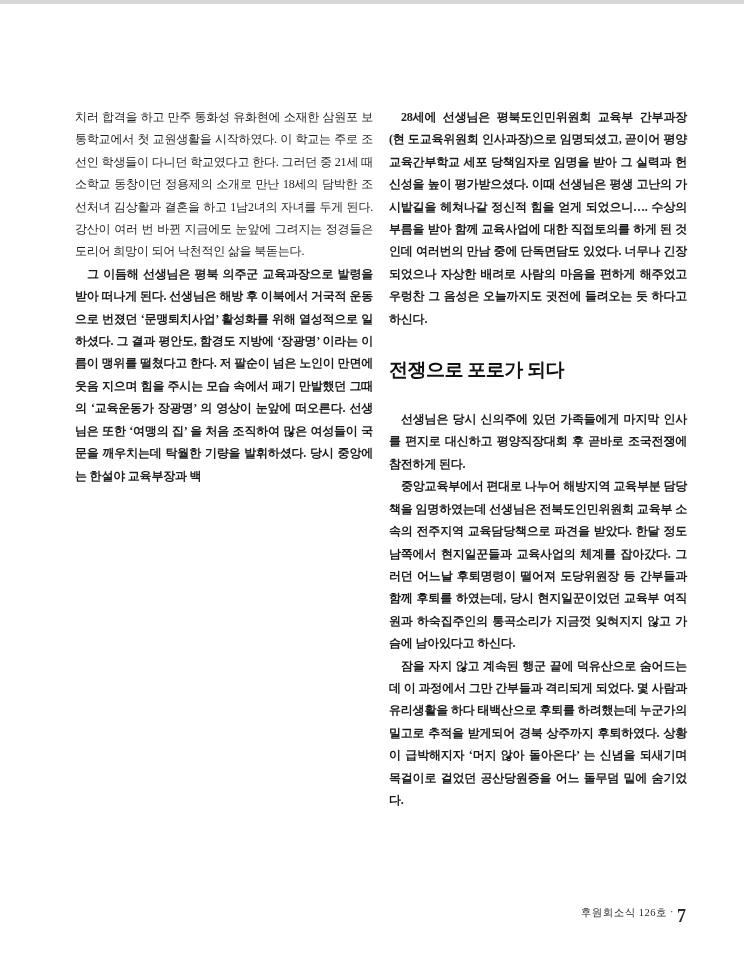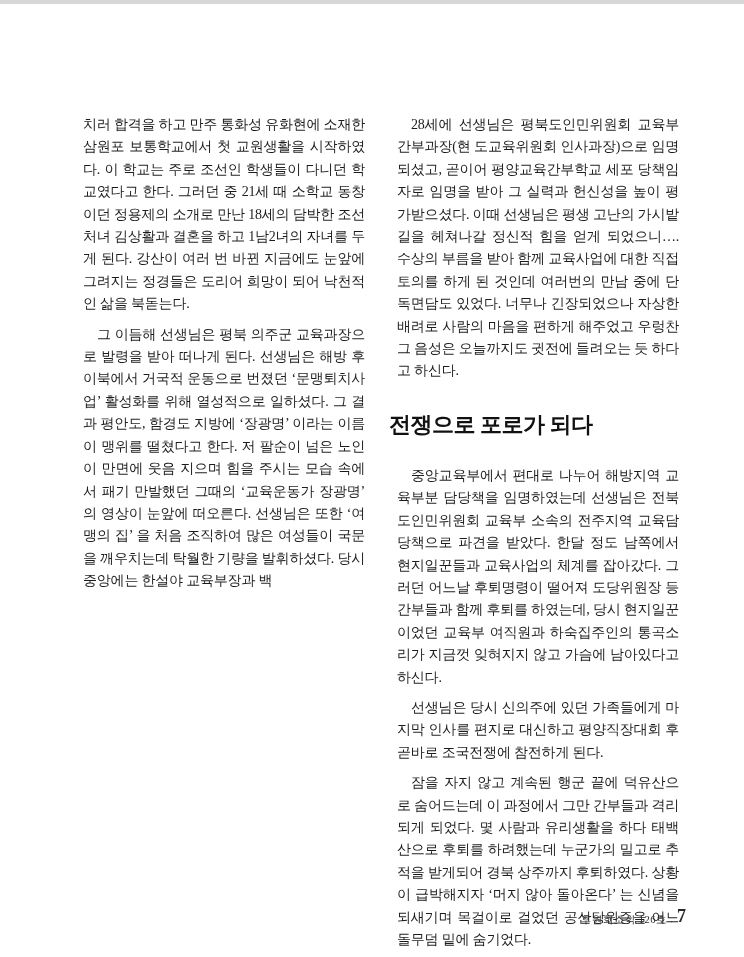--- a/index.html
+++ b/index.html
@@ -14,44 +14,44 @@
   .scan-edge{
     position:absolute;top:0;left:0;width:744px;height:4px;
     background:#d7d7d5;
   }
   .content{
     position:absolute;left:75px;top:106px;width:612px;
     display:flex;gap:16px;
   }
   .col{width:298px;}
   .col p{
-    margin:8px;
-    font-size:14px;
+    margin:0;
+    font-size:12px;
     line-height:22.4px;
     text-align:justify;
     word-break:break-all;
     letter-spacing:-0.2px;
   }
-  .col p.indent{text-indent:1em;}
+  .col p.indent{text-indent:1em;font-weight:bold;}
   .col h2{
-    font-size:22px;
+    font-size:19px;
     font-weight:bold;
     letter-spacing:-0.5px;
     margin:27px 0 25px 0;
     color:#111;
   }
   .footer{
     position:absolute;
     right:58px;
     bottom:30px;
     font-size:10.5px;
     color:#2a2a2a;
     letter-spacing:0.5px;
     display:flex;
-    align-items:flex-end;
+    align-items:flex-start;
     gap:3px;
   }
   .footer .pagenum{
     font-size:18px;
     font-weight:bold;
     letter-spacing:0;
   }
 </style>
 </head>
 <body>
@@ -59,22 +59,22 @@
 <div class="scan-edge"></div>
 
 <div class="content">
   <div class="col">
     <p>치러 합격을 하고 만주 통화성 유화현에 소재한 삼원포 보통학교에서 첫 교원생활을 시작하였다. 이 학교는 주로 조선인 학생들이 다니던 학교였다고 한다. 그러던 중 21세 때 소학교 동창이던 정용제의 소개로 만난 18세의 담박한 조선처녀 김상활과 결혼을 하고 1남2녀의 자녀를 두게 된다. 강산이 여러 번 바뀐 지금에도 눈앞에 그려지는 정경들은 도리어 희망이 되어 낙천적인 삶을 북돋는다.</p>
     <p class="indent">그 이듬해 선생님은 평북 의주군 교육과장으로 발령을 받아 떠나게 된다. 선생님은 해방 후 이북에서 거국적 운동으로 번졌던 ‘문맹퇴치사업’ 활성화를 위해 열성적으로 일하셨다. 그 결과 평안도, 함경도 지방에 ‘장광명’ 이라는 이름이 맹위를 떨쳤다고 한다. 저 팔순이 넘은 노인이 만면에 웃음 지으며 힘을 주시는 모습 속에서 패기 만발했던 그때의 ‘교육운동가 장광명’ 의 영상이 눈앞에 떠오른다. 선생님은 또한 ‘여맹의 집’ 을 처음 조직하여 많은 여성들이 국문을 깨우치는데 탁월한 기량을 발휘하셨다. 당시 중앙에는 한설야 교육부장과 백</p>
   </div>
   <div class="col">
     <p class="indent">28세에 선생님은 평북도인민위원회 교육부 간부과장(현 도교육위원회 인사과장)으로 임명되셨고, 곧이어 평양교육간부학교 세포 당책임자로 임명을 받아 그 실력과 헌신성을 높이 평가받으셨다. 이때 선생님은 평생 고난의 가시밭길을 헤쳐나갈 정신적 힘을 얻게 되었으니…. 수상의 부름을 받아 함께 교육사업에 대한 직접토의를 하게 된 것인데 여러번의 만남 중에 단독면담도 있었다. 너무나 긴장되었으나 자상한 배려로 사람의 마음을 편하게 해주었고 우렁찬 그 음성은 오늘까지도 귓전에 들려오는 듯 하다고 하신다.</p>
     <h2>전쟁으로 포로가 되다</h2>
+    <p class="indent">선생님은 당시 신의주에 있던 가족들에게 마지막 인사를 편지로 대신하고 평양직장대회 후 곧바로 조국전쟁에 참전하게 된다.</p>
     <p class="indent">중앙교육부에서 편대로 나누어 해방지역 교육부분 담당책을 임명하였는데 선생님은 전북도인민위원회 교육부 소속의 전주지역 교육담당책으로 파견을 받았다. 한달 정도 남쪽에서 현지일꾼들과 교육사업의 체계를 잡아갔다. 그러던 어느날 후퇴명령이 떨어져 도당위원장 등 간부들과 함께 후퇴를 하였는데, 당시 현지일꾼이었던 교육부 여직원과 하숙집주인의 통곡소리가 지금껏 잊혀지지 않고 가슴에 남아있다고 하신다.</p>
-    <p class="indent">선생님은 당시 신의주에 있던 가족들에게 마지막 인사를 편지로 대신하고 평양직장대회 후 곧바로 조국전쟁에 참전하게 된다.</p>
     <p class="indent">잠을 자지 않고 계속된 행군 끝에 덕유산으로 숨어드는데 이 과정에서 그만 간부들과 격리되게 되었다. 몇 사람과 유리생활을 하다 태백산으로 후퇴를 하려했는데 누군가의 밀고로 추적을 받게되어 경북 상주까지 후퇴하였다. 상황이 급박해지자 ‘머지 않아 돌아온다’ 는 신념을 되새기며 목걸이로 걸었던 공산당원증을 어느 돌무덤 밑에 숨기었다.</p>
 
   </div>
 </div>
 
 <div class="footer">
   <span>후원회소식 126호</span>
   <span>·</span>
   <span class="pagenum">7</span>
 </div>

